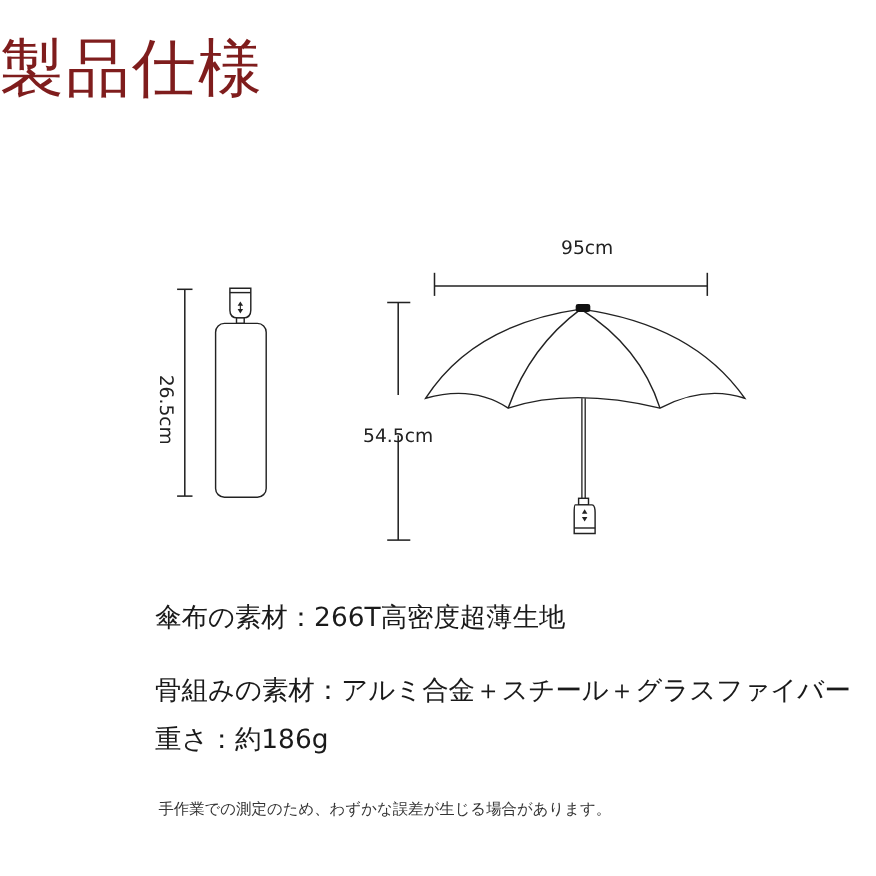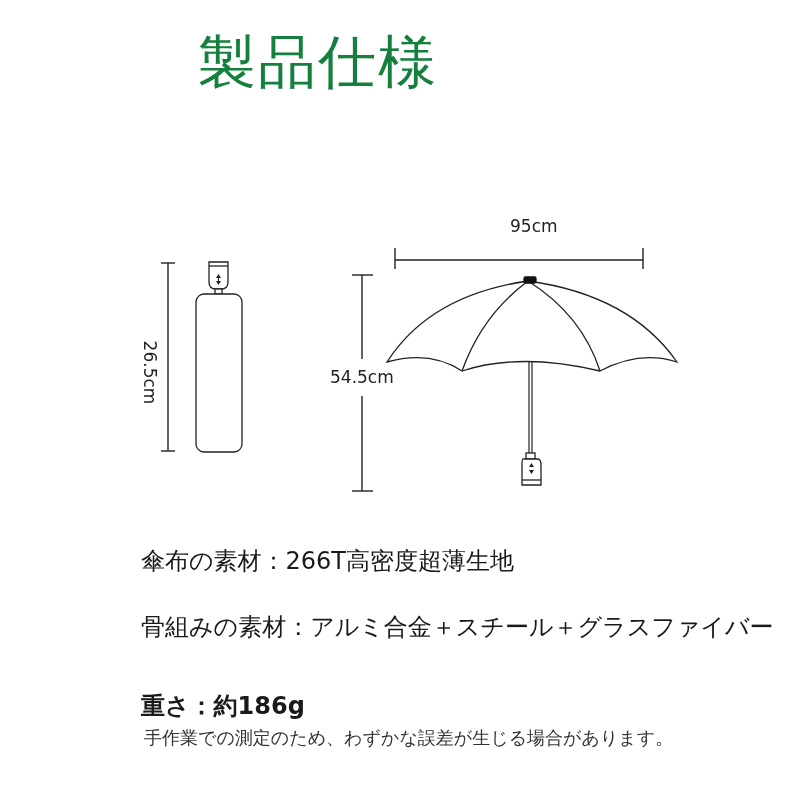--- a/index.html
+++ b/index.html
@@ -13,25 +13,24 @@
       position: relative;
       overflow: hidden;
       font-family: "DejaVu Sans", "Liberation Sans", sans-serif;
       color: #1a1a1a;
     }
     .title {
       position: absolute;
       left: 0;
       width: 636px;
       top: 28px;
-      text-align: center;
       font-size: 58px;
       font-weight: 500;
       letter-spacing: 2px;
-      color: #15803d;
+      color: #7f1d1d;
       line-height: 1.2;
     }
     .diagram {
       position: absolute;
       left: 0;
       top: 0;
       width: 796px;
       height: 796px;
     }
     .dim-label {
@@ -50,21 +49,21 @@
       left: 141px;
       font-size: 24px;
       color: #1a1a1a;
       white-space: nowrap;
       line-height: 1;
     }
     .note {
       position: absolute;
       left: 144px;
       top: 729px;
-      font-size: 18px;
+      font-size: 14px;
       color: #333;
       white-space: nowrap;
       line-height: 1;
     }
   </style>
 </head>
 <body>
 
 <div class="title">製品仕様</div>
 
@@ -123,19 +122,19 @@
     <rect x="526" y="453" width="9" height="6"></rect>
     <path d="M523 459 L538 459 Q541 459 541 466 L541 485 L522 485 L522 466 Q522 459 523 459 Z"></path>
     <line x1="522" y1="480" x2="541" y2="480"></line>
     <path d="M531.5 463 L529 467 L534 467 Z" fill="#222" stroke="none"></path>
     <path d="M531.5 474 L529 470 L534 470 Z" fill="#222" stroke="none"></path>
   </g>
 </svg>
 
 <div class="dim-label vertical" style="left:118px; top:364px;">26.5cm</div>
 <div class="dim-label" style="left:510px; top:218px;">95cm</div>
-<div class="dim-label" style="left:330px; top:369px;">54.5cm</div>
+<div class="dim-label" style="left:330px; top:389px;">54.5cm</div>
 
 <div class="spec" style="top:549px;">傘布の素材：266T高密度超薄生地</div>
 <div class="spec" style="top:615px;">骨組みの素材：アルミ合金＋スチール＋グラスファイバー</div>
-<div class="spec" style="top:694px;font-weight:bold;">重さ：約186g</div>
+<div class="spec" style="top:660px;">重さ：約186g</div>
 
 <div class="note">手作業での測定のため、わずかな誤差が生じる場合があります。</div>
 
 </body></html>

